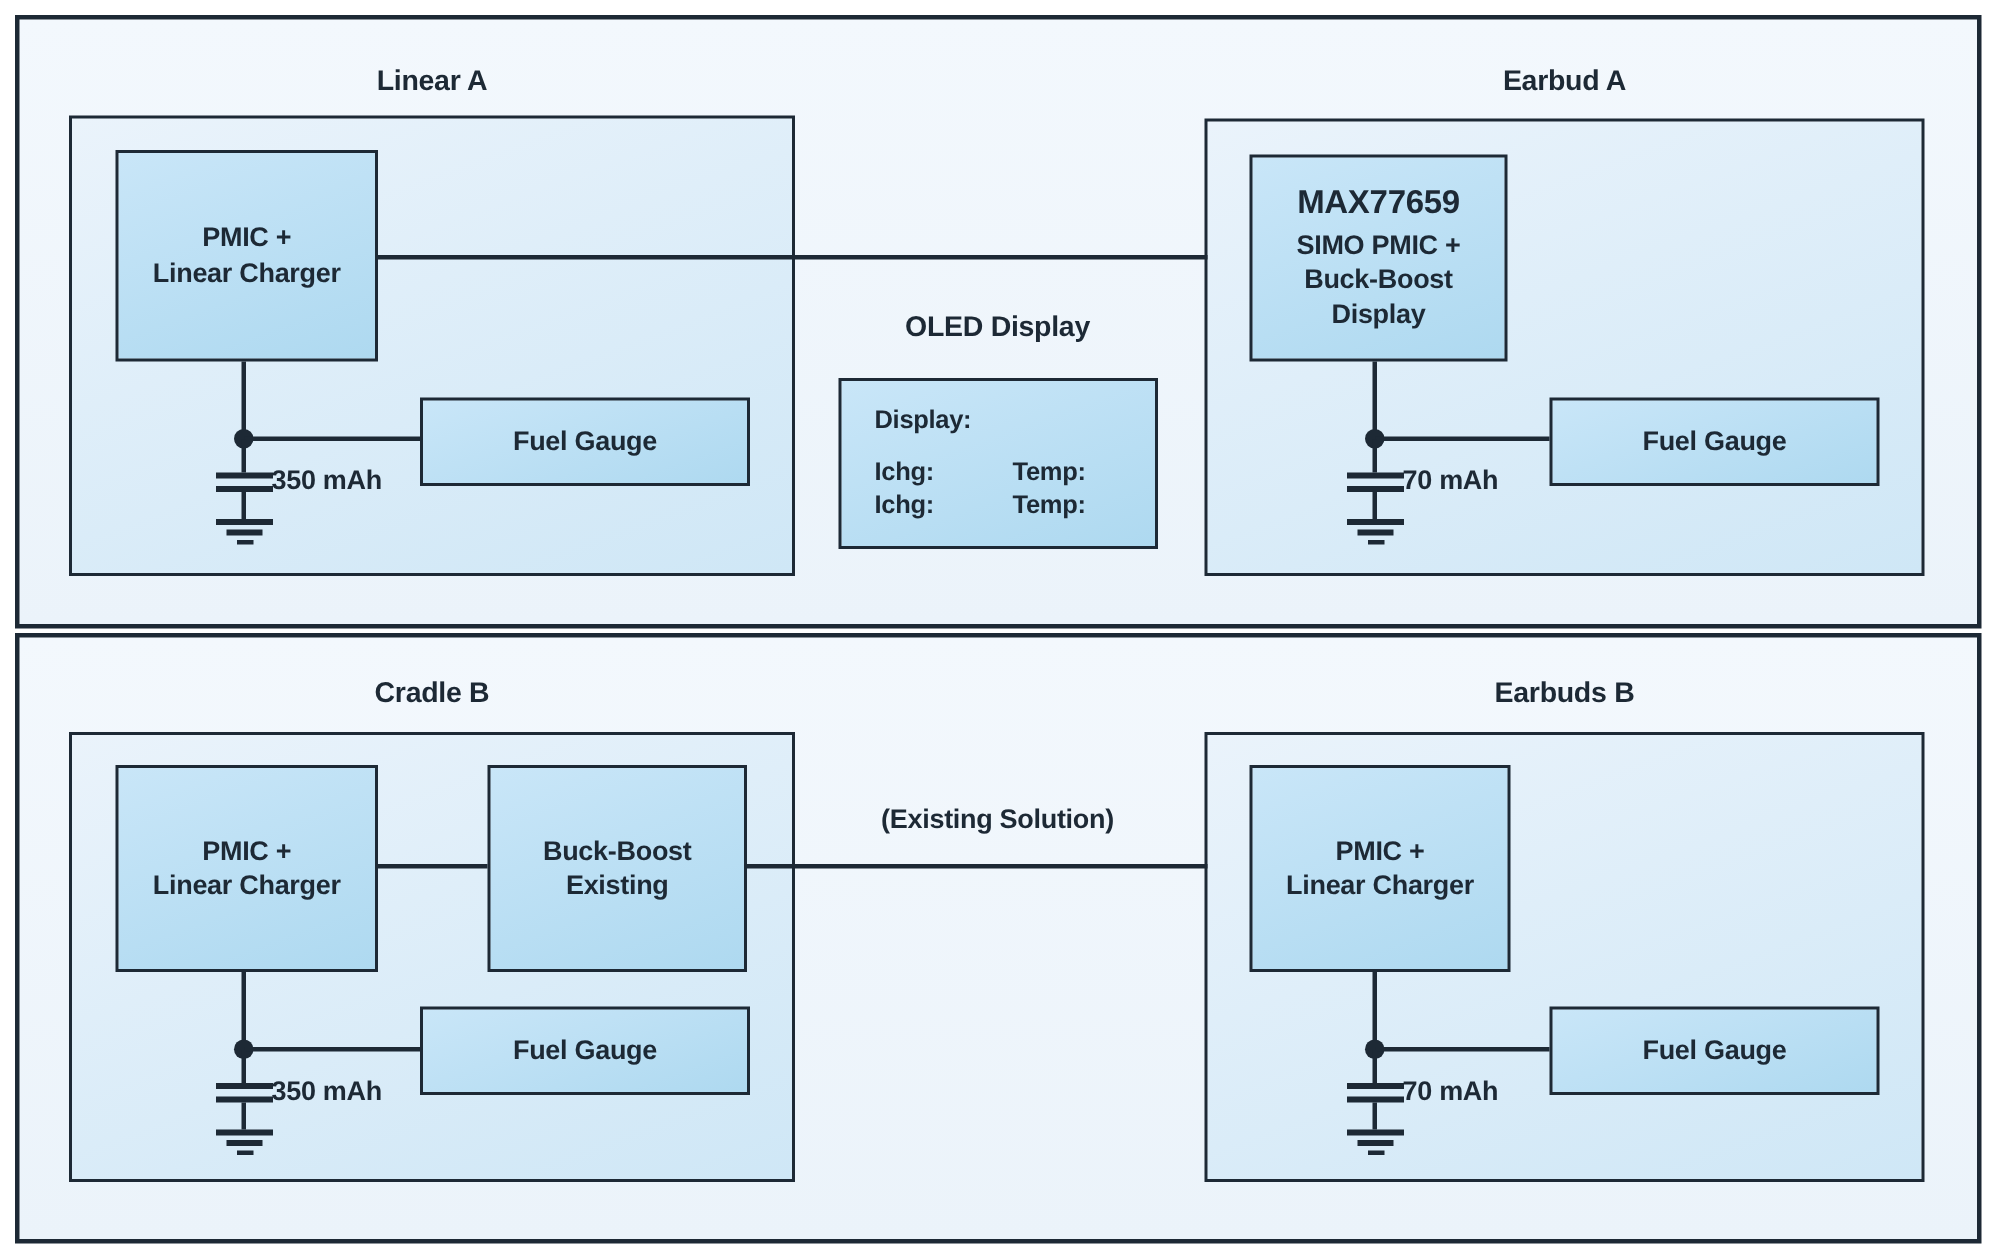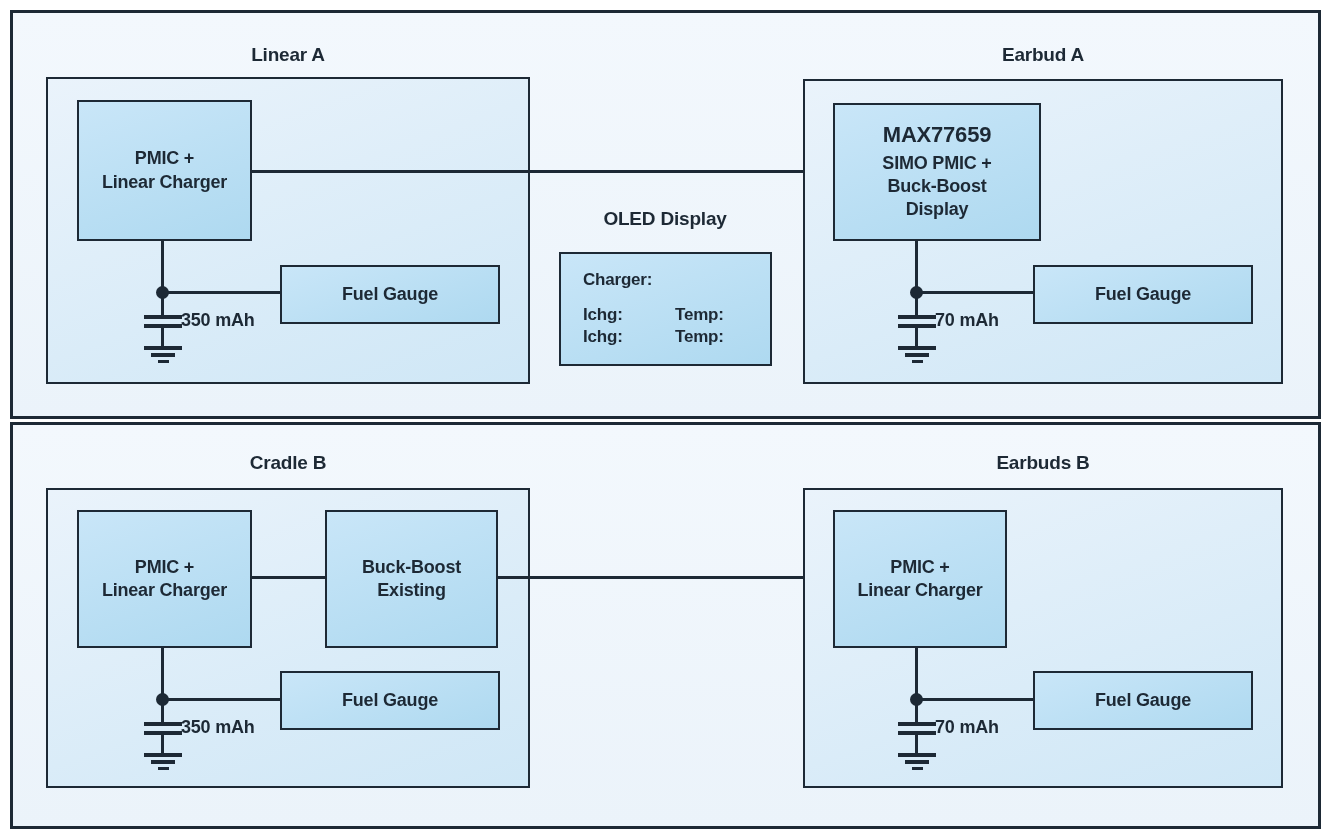--- a/index.html
+++ b/index.html
@@ -53,30 +53,30 @@
   <div class="bar" style="left:144px;top:346px;width:38px;"></div>
   <div class="bar" style="left:151px;top:353px;width:24px;"></div>
   <div class="bar" style="left:158px;top:360px;width:11px;height:3px;"></div>
   <div class="lbl" style="left:181px;top:310px;">350 mAh</div>
 
   <div class="wh" style="left:252px;top:170px;width:563px;"></div>
   <div class="ah" style="left:814px;top:163px;"></div>
 
   <div class="title" style="left:565px;top:208px;width:200px;">OLED Display</div>
   <div class="block" style="left:559px;top:252px;width:213px;height:114px;"></div>
-  <div class="oled-text" style="left:583px;top:270px;">Charger:</div>
+  <div class="oled-text" style="left:583px;top:270px;">Display:</div>
   <div class="oled-text" style="left:583px;top:305px;">Ichg:</div>
   <div class="oled-text" style="left:675px;top:305px;">Temp:</div>
   <div class="oled-text" style="left:583px;top:327px;">Ichg:</div>
   <div class="oled-text" style="left:675px;top:327px;">Temp:</div>
 
   <div class="title" style="left:943px;top:44px;width:200px;">Earbud A</div>
   <div class="cbox" style="left:803px;top:79px;width:480px;height:305px;"></div>
 
-  <div class="block" style="left:833px;top:103px;width:208px;height:138px;text-align:center;">
+  <div class="block" style="left:833px;top:103px;width:172px;height:138px;text-align:center;">
     <span class="chip-big">MAX77659</span>
     <span>SIMO PMIC +</span>
     <span>Buck-Boost</span>
     <span>Display</span>
   </div>
 
   <div class="block" style="left:1033px;top:265px;width:220px;height:59px;">
     <span>Fuel Gauge</span>
   </div>
 
@@ -118,20 +118,21 @@
   <div class="wh" style="left:163px;top:698px;width:117px;"></div>
   <div class="wv" style="left:161px;top:700px;height:22px;"></div>
   <div class="bar" style="left:144px;top:722px;width:38px;"></div>
   <div class="bar" style="left:144px;top:731px;width:38px;"></div>
   <div class="wv" style="left:161px;top:735px;height:18px;"></div>
   <div class="bar" style="left:144px;top:753px;width:38px;"></div>
   <div class="bar" style="left:151px;top:760px;width:24px;"></div>
   <div class="bar" style="left:158px;top:767px;width:11px;height:3px;"></div>
   <div class="lbl" style="left:181px;top:717px;">350 mAh</div>
 
+  <div class="lbl" style="left:515px;top:536px;width:300px;text-align:center;">(Existing Solution)</div>
   <div class="wh" style="left:498px;top:576px;width:317px;"></div>
   <div class="ah" style="left:814px;top:569px;"></div>
 
   <div class="title" style="left:943px;top:452px;width:200px;">Earbuds B</div>
   <div class="cbox" style="left:803px;top:488px;width:480px;height:300px;"></div>
 
   <div class="block" style="left:833px;top:510px;width:174px;height:138px;">
     <span>PMIC +</span>
     <span>Linear Charger</span>
   </div>

